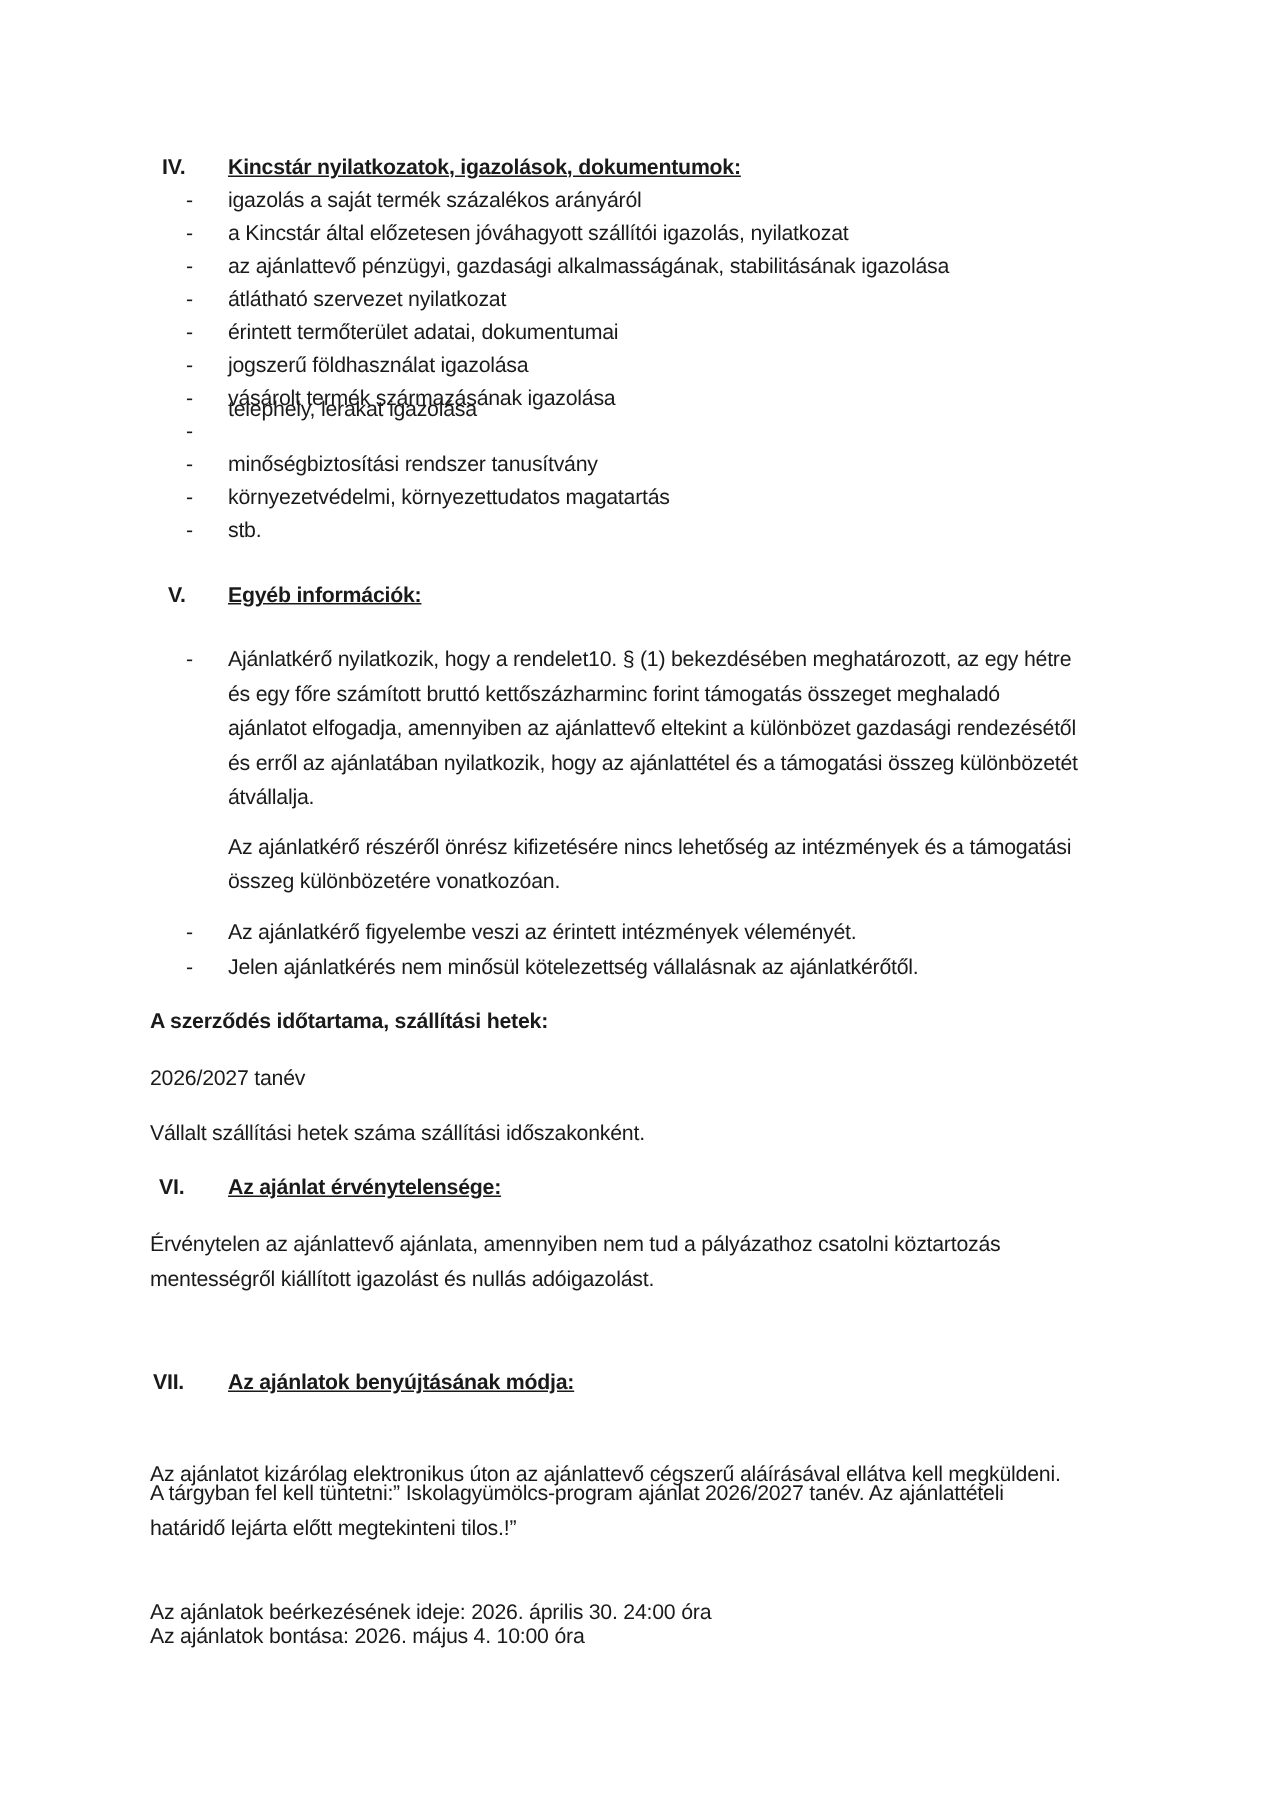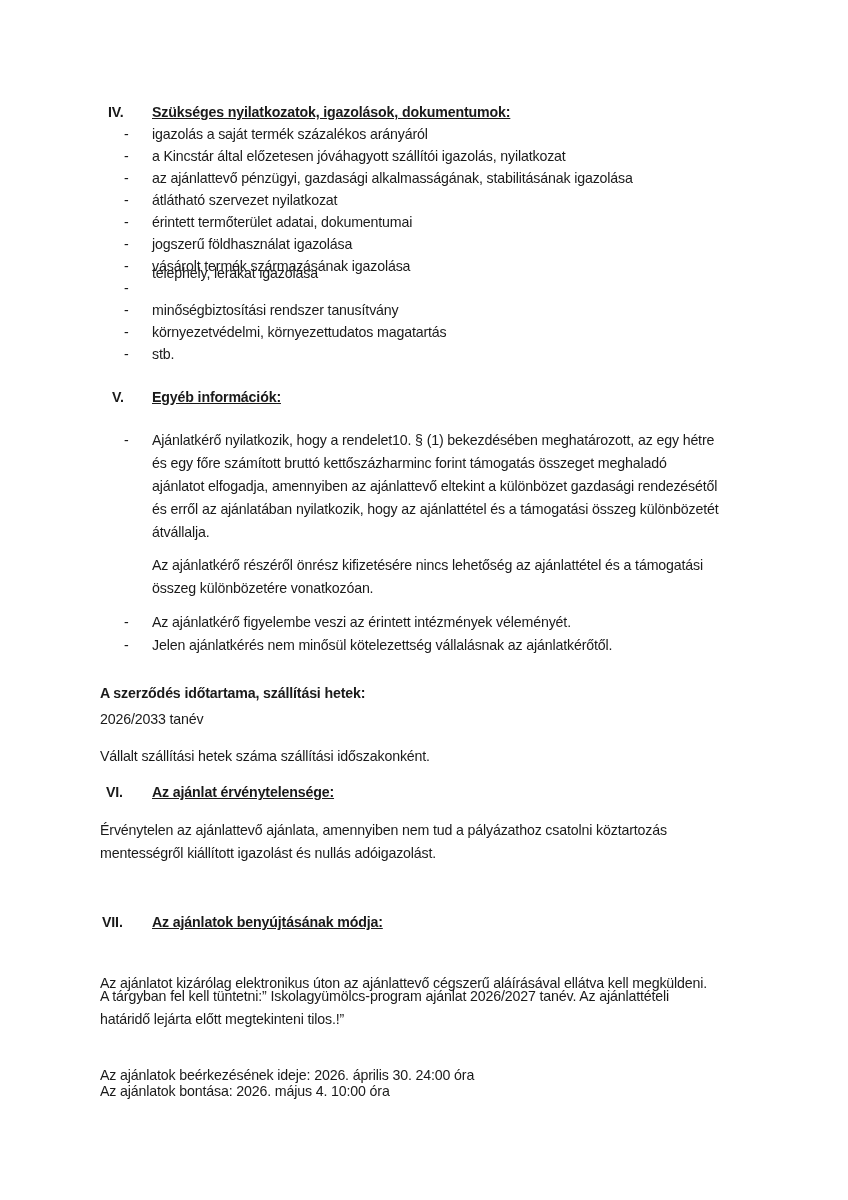--- a/index.html
+++ b/index.html
@@ -4,28 +4,28 @@
 <style>
   html, body { margin: 0; padding: 0; background: #ffffff; }
   body {
     width: 848px; height: 1200px; position: relative; overflow: hidden;
     font-family: "Liberation Sans", sans-serif; color: #1a1a1a;
     font-size: 14.2px; letter-spacing: -0.15px;
   }
   .abs { position: absolute; white-space: nowrap; }
   .hdr-num { font-weight: bold; }
   .hdr-title { font-weight: bold; text-decoration: underline; }
-  .bold { font-weight: bold; margin-top: 12px; }
+  .bold { font-weight: bold; }
   .dash { position: absolute; }
 </style>
 </head>
 <body>
 
 <div class="abs hdr-num" style="left:108px;top:104px;">IV.</div>
-<div class="abs hdr-title" style="left:152px;top:104px;">Szükséges nyilatkozatok, igazolások, dokumentumok:</div>
+<div class="abs hdr-title" style="left:152px;top:104px;">Kincstár nyilatkozatok, igazolások, dokumentumok:</div>
 
 <div>
   <div class="dash" style="left:124px;top:126px;">-</div>
   <div class="abs" style="left:152px;top:126px;">igazolás a saját termék százalékos arányáról</div>
   <div class="dash" style="left:124px;top:148px;">-</div>
   <div class="abs" style="left:152px;top:148px;">a Kincstár által előzetesen jóváhagyott szállítói igazolás, nyilatkozat</div>
   <div class="dash" style="left:124px;top:170px;">-</div>
   <div class="abs" style="left:152px;top:170px;">az ajánlattevő pénzügyi, gazdasági alkalmasságának, stabilitásának igazolása</div>
   <div class="dash" style="left:124px;top:192px;">-</div>
   <div class="abs" style="left:152px;top:192px;">átlátható szervezet nyilatkozat</div>
@@ -51,31 +51,31 @@
 <div class="dash" style="left:124px;top:432px;">-</div>
 <div>
   <div class="abs" style="left:152px;top:432px;">Ajánlatkérő nyilatkozik, hogy a rendelet10. § (1) bekezdésében meghatározott, az egy hétre</div>
   <div class="abs" style="left:152px;top:455px;">és egy főre számított bruttó kettőszázharminc forint támogatás összeget meghaladó</div>
   <div class="abs" style="left:152px;top:478px;">ajánlatot elfogadja, amennyiben az ajánlattevő eltekint a különbözet gazdasági rendezésétől</div>
   <div class="abs" style="left:152px;top:501px;">és erről az ajánlatában nyilatkozik, hogy az ajánlattétel és a támogatási összeg különbözetét</div>
   <div class="abs" style="left:152px;top:524px;">átvállalja.</div>
 </div>
 
 <div>
-  <div class="abs" style="left:152px;top:557px;">Az ajánlatkérő részéről önrész kifizetésére nincs lehetőség az ajánlattétel és a támogatási</div>
+  <div class="abs" style="left:152px;top:557px;">Az ajánlatkérő részéről önrész kifizetésére nincs lehetőség az intézmények és a támogatási</div>
   <div class="abs" style="left:152px;top:580px;">összeg különbözetére vonatkozóan.</div>
 </div>
 
 <div class="dash" style="left:124px;top:614px;">-</div>
 <div class="abs" style="left:152px;top:614px;">Az ajánlatkérő figyelembe veszi az érintett intézmények véleményét.</div>
 <div class="dash" style="left:124px;top:637px;">-</div>
 <div class="abs" style="left:152px;top:637px;">Jelen ajánlatkérés nem minősül kötelezettség vállalásnak az ajánlatkérőtől.</div>
 
 <div class="abs bold" style="left:100px;top:673px;">A szerződés időtartama, szállítási hetek:</div>
-<div class="abs" style="left:100px;top:711px;">2026/2033 tanév</div>
+<div class="abs" style="left:100px;top:711px;">2026/2027 tanév</div>
 <div class="abs" style="left:100px;top:748px;">Vállalt szállítási hetek száma szállítási időszakonként.</div>
 
 <div class="abs hdr-num" style="left:106px;top:784px;">VI.</div>
 <div class="abs hdr-title" style="left:152px;top:784px;">Az ajánlat érvénytelensége:</div>
 <div>
   <div class="abs" style="left:100px;top:822px;">Érvénytelen az ajánlattevő ajánlata, amennyiben nem tud a pályázathoz csatolni köztartozás</div>
   <div class="abs" style="left:100px;top:845px;">mentességről kiállított igazolást és nullás adóigazolást.</div>
 </div>
 
 <div class="abs hdr-num" style="left:102px;top:914px;">VII.</div>

